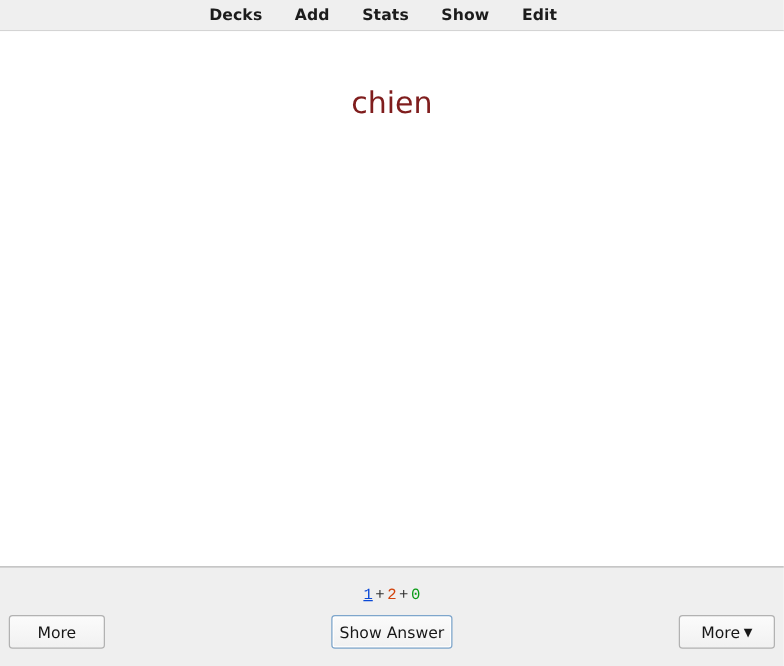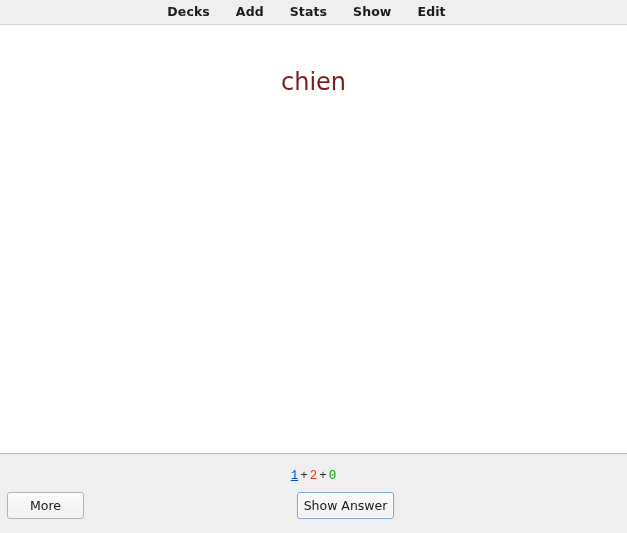--- a/index.html
+++ b/index.html
@@ -134,21 +134,20 @@
   .btn-edit {
     left: 7px;
     width: 77px;
   }
 
   .btn-show {
     left: 265px;
     width: 97px;
     border: 1px solid #7ea6cc;
     box-shadow: inset 0 0 0 1px #ffffff;
-    margin-left: 32px;
   }
 
   .btn-more {
     right: 7px;
     width: 77px;
   }
   .more-caret {
     display: inline-block;
     font-size: 9px;
     line-height: 1;
@@ -178,17 +177,18 @@
 
   <div class="bottombar">
 
     <div class="counts">
       <span class="count-new">1</span><span class="count-plus">+</span><span class="count-learn">2</span><span class="count-plus">+</span><span class="count-due">0</span>
     </div>
 
     <div class="btn-row">
       <button class="btn btn-edit">More</button>
       <button class="btn btn-show">Show Answer</button>
+      <button class="btn btn-more"><span>More</span><span class="more-caret">▼</span></button>
     </div>
 
   </div>
 
 </div>
 
 </body></html>

